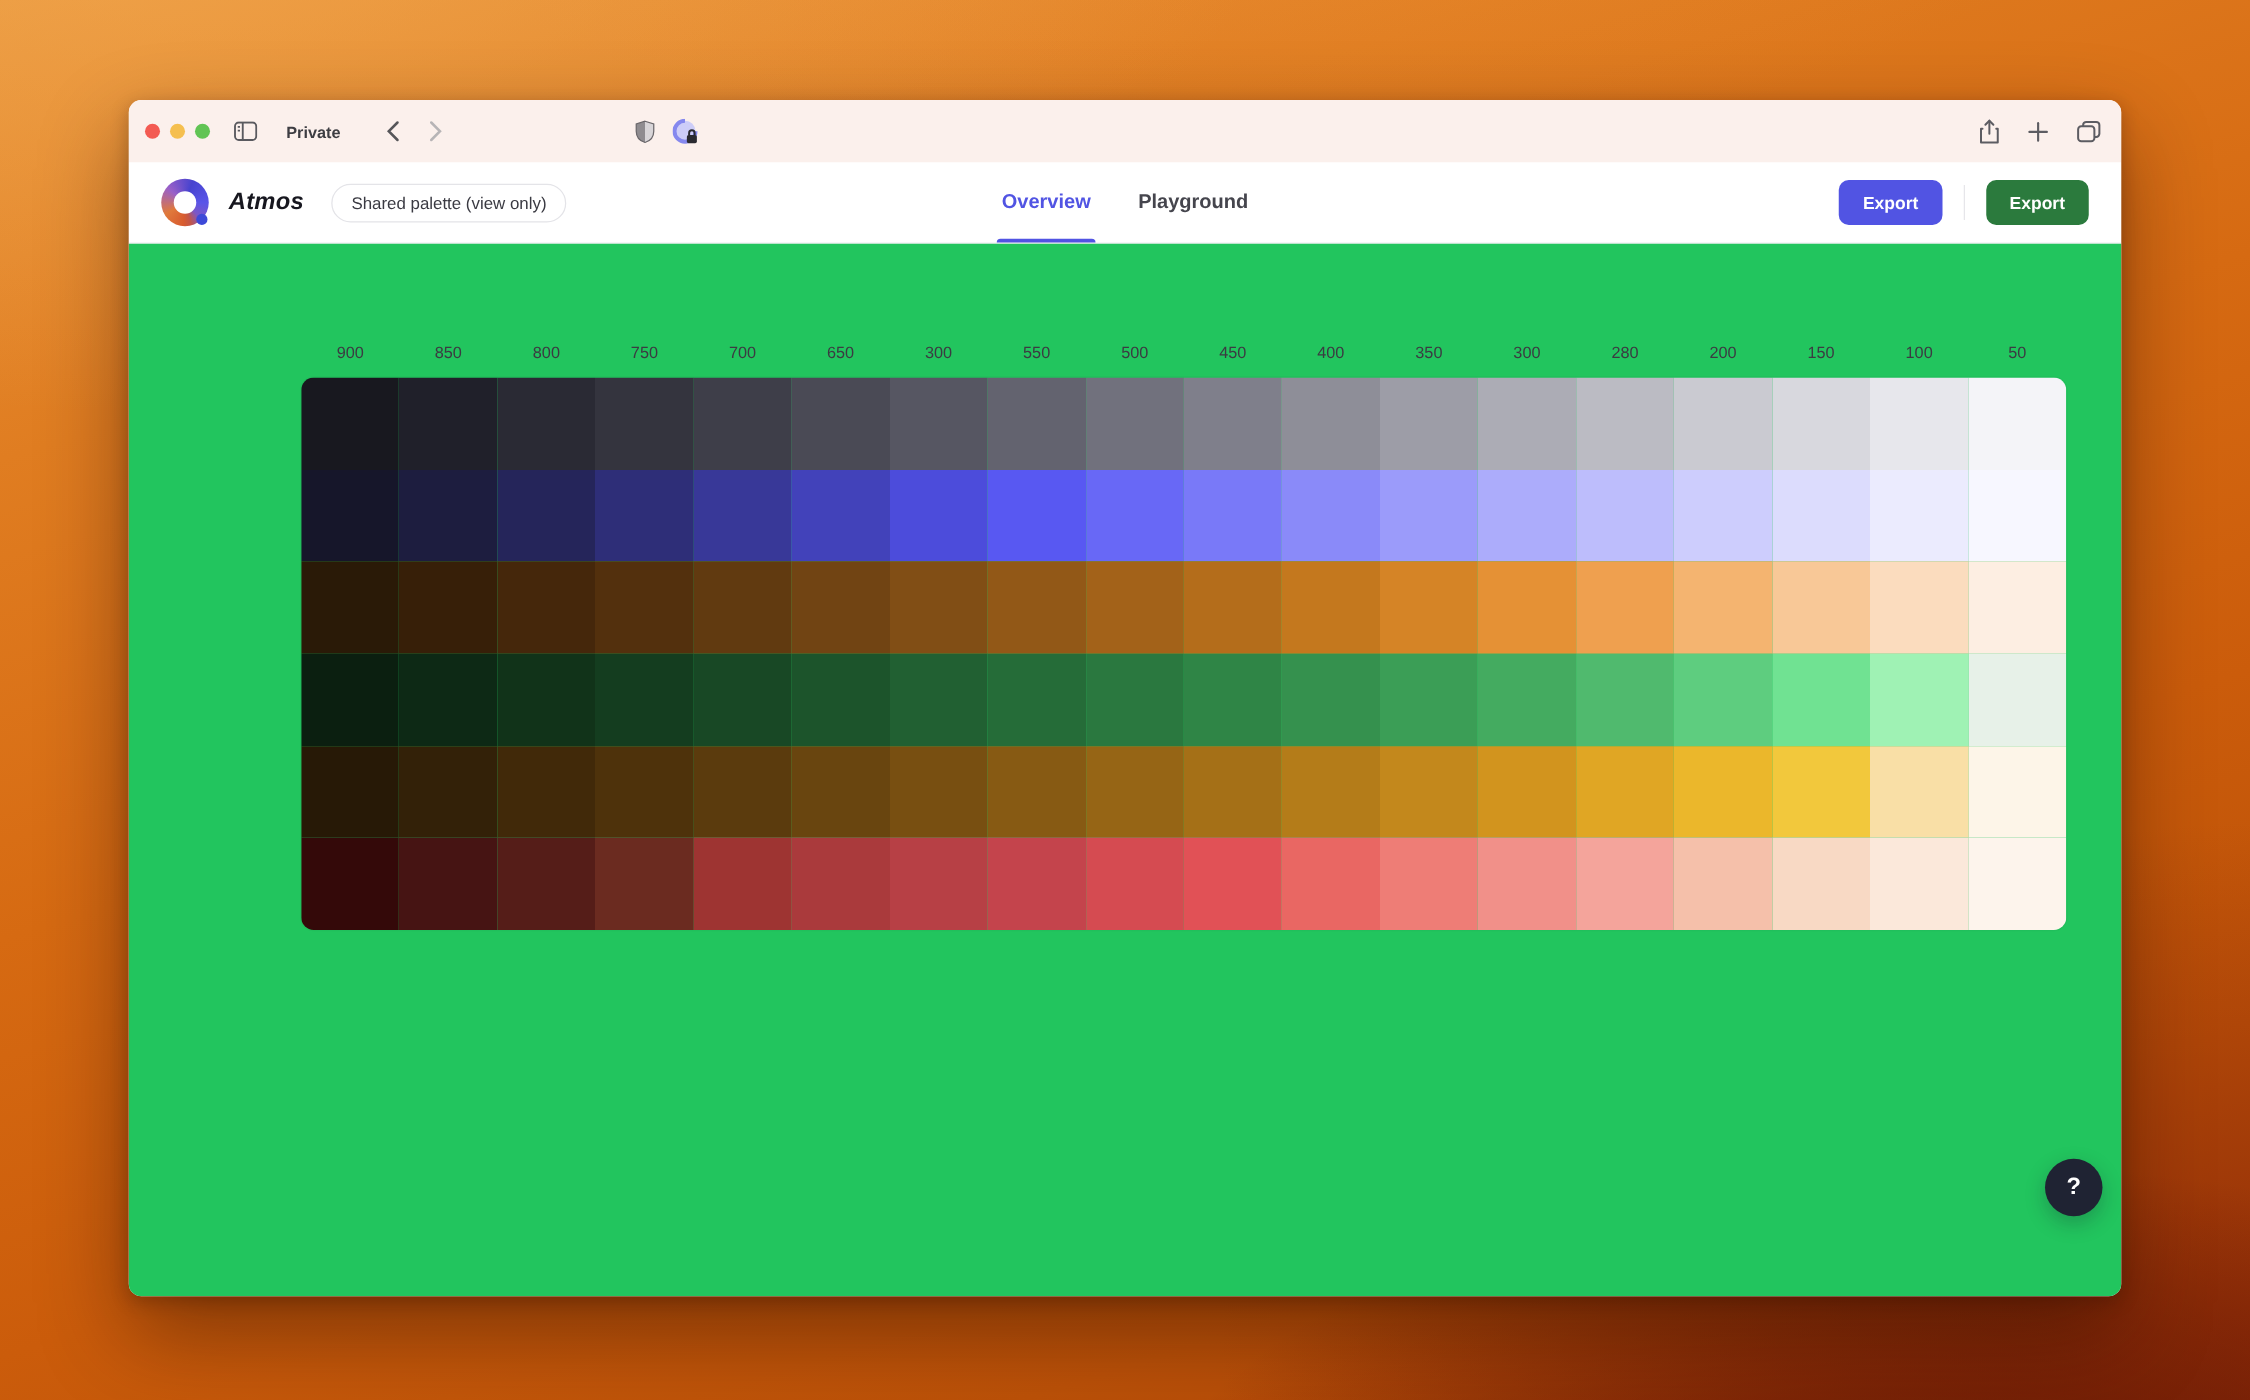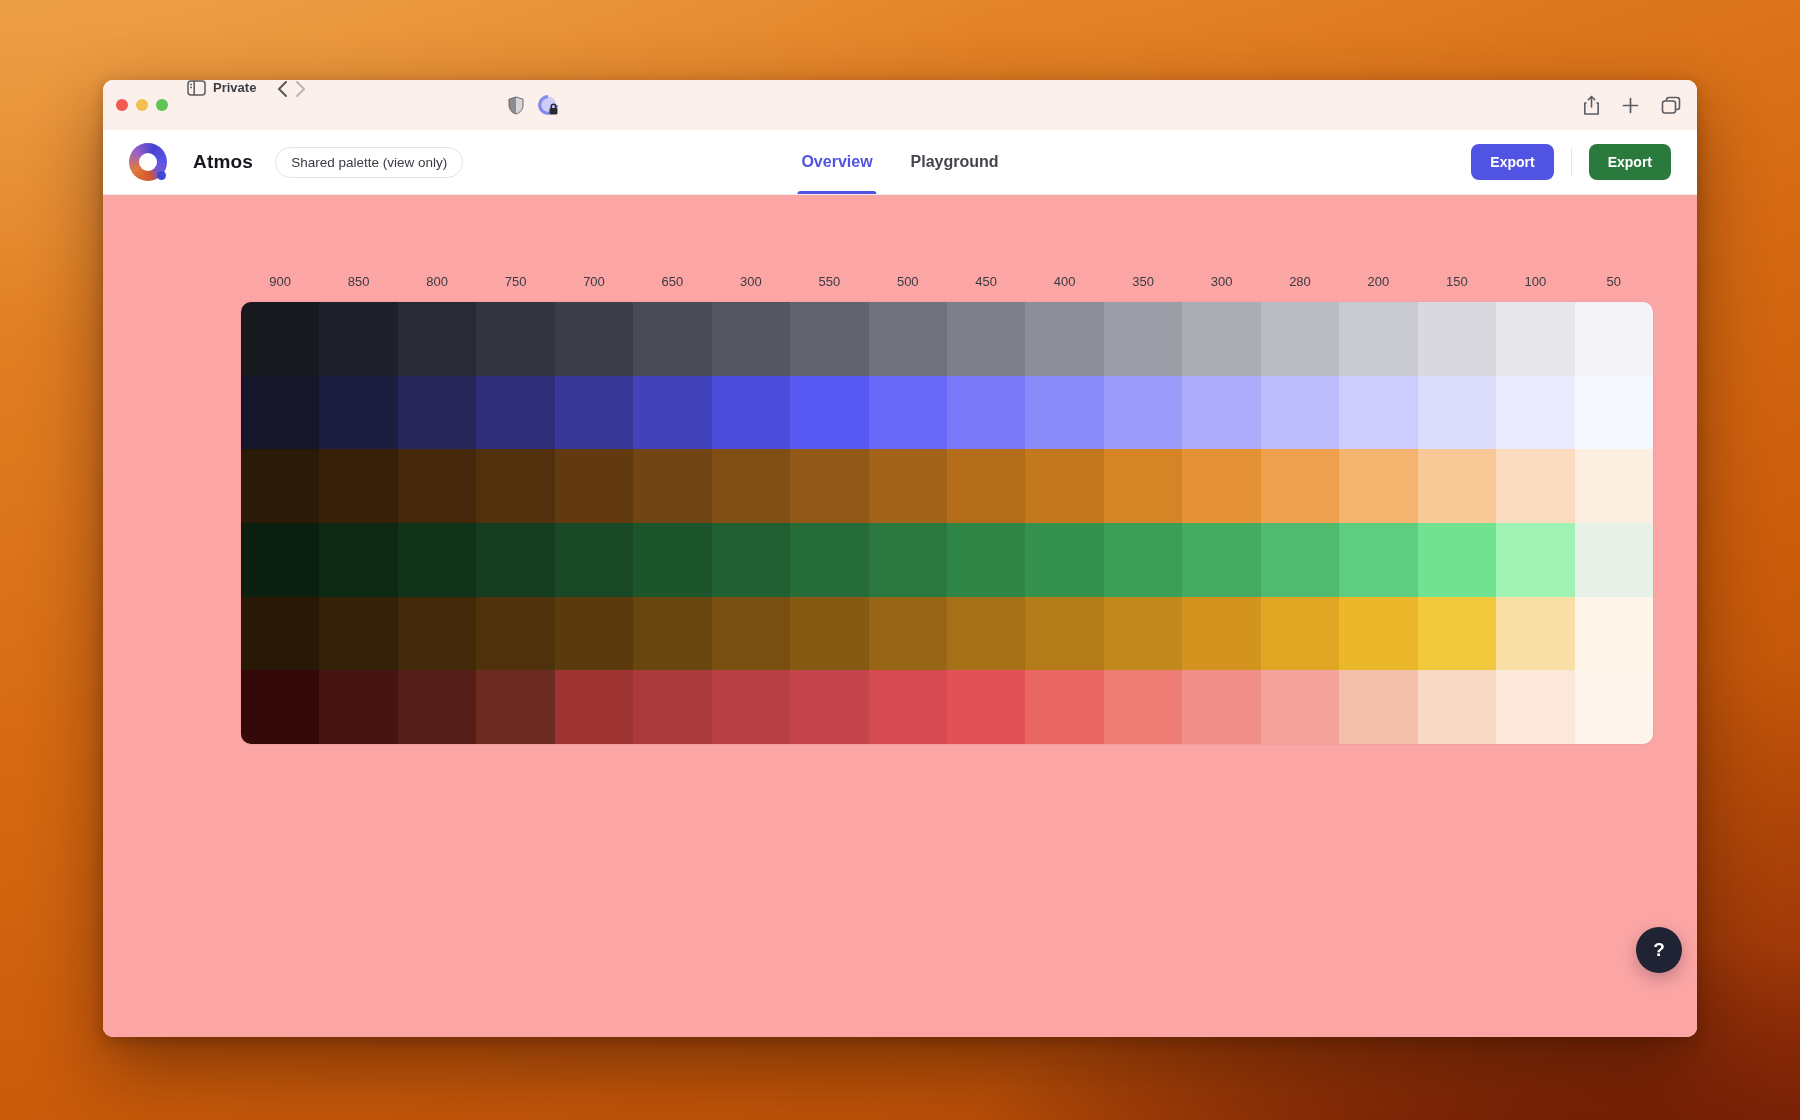--- a/index.html
+++ b/index.html
@@ -21,21 +21,21 @@
     position:absolute; left:103px; top:80px; width:1594px; height:957px;
     border-radius:10px; overflow:hidden; background:#ffffff;
     box-shadow:0 30px 70px rgba(40,10,0,.45), 0 4px 14px rgba(40,10,0,.25);
     display:flex; flex-direction:column;
   }
 
   
   .titlebar{ position:relative; height:50px; flex:none; background:#fbf0ec; }
   .traffic{ position:absolute; left:13px; top:19px; display:flex; gap:8px; }
   .traffic span{ width:12px; height:12px; border-radius:50%; display:block; }
-  .nav-group{ position:absolute; left:84px; top:0; height:50px; display:flex; align-items:flex-start; gap:7px; color:#4c4c52; }
+  .nav-group{ position:absolute; left:84px; top:0; height:50px; display:flex; align-items:center; gap:23px; color:#4c4c52; }
   .private-lbl{ font-size:13px; font-weight:600; color:#3d3d42; }
   .chev{ display:flex; align-items:center; }
   .chev.back{ margin-left:14px; color:#565659; }
   .chev.fwd{ color:#b7b4b6; }
   .sec-icons{ position:absolute; left:405px; top:0; height:50px; display:flex; align-items:center; gap:14px; }
   .urlbar{
     position:absolute; left:50%; top:10px; transform:translateX(-50%);
     width:655px; height:30px; border-radius:8px; background:#8d898d;
     display:flex; align-items:center; justify-content:center; gap:6px;
     color:#f6f4f5; font-size:12.5px;
@@ -45,21 +45,21 @@
 
   
   .app-header{
     position:relative; height:65px; flex:none; background:#ffffff;
     border-bottom:1px solid #ececf0; display:flex; align-items:center; padding:0 26px;
   }
   .logo{ position:relative; width:38px; height:38px; border-radius:50%; flex:none;
     background:conic-gradient(from 185deg,#d85c2f,#e07a3c 55deg,#9a60c8 125deg,#4743cf 195deg,#5a55e8 265deg,#7b57c8 310deg,#c25648 340deg,#d85c2f 360deg); }
   .logo::before{ content:""; position:absolute; inset:10px; border-radius:50%; background:#ffffff; }
   .logo::after{ content:""; position:absolute; right:1px; bottom:1px; width:9px; height:9px; border-radius:50%; background:#3d49d8; }
-  .app-title{ font-size:19px; font-weight:700; color:#17171f; margin-left:26px; letter-spacing:.2px; }
+  .app-title{ font-size:19px; font-weight:700; color:#17171f; margin-left:16px; letter-spacing:.2px;font-style:italic; }
   .badge{ margin-left:22px; padding:7px 15px; border:1px solid #e4e4e8; border-radius:999px;
     font-size:13.5px; color:#3a3a42; background:#ffffff; }
   .tabs{ position:absolute; left:50%; top:0; transform:translateX(-50%); height:100%;
     display:flex; gap:38px; align-items:stretch; }
   .tab{ position:relative; display:flex; align-items:center; font-size:16px; font-weight:600; color:#45454d; cursor:default; }
   .tab.active{ color:var(--accent,#5154e3); }
   .tab.active::after{ content:""; position:absolute; left:-4px; right:-4px; bottom:0; height:3px;
     border-radius:3px 3px 0 0; background:var(--accent,#5154e3); }
   .header-right{ margin-left:auto; display:flex; align-items:center; gap:17px; }
   .btn{ border:none; border-radius:8px; padding:10px 19px; font-size:14px; font-weight:700;
@@ -67,21 +67,21 @@
   .hdr-divider{ width:1px; height:28px; background:#e6e6ea; }
 
   
   .subbar{ height:48px; flex:none; background:#f7f7f9; border-bottom:1px solid #ebebee;
     display:flex; align-items:center; padding:0 26px; gap:16px; }
   .pill-btn{ display:flex; align-items:center; gap:8px; background:#ffffff; border:1px solid #dddde2;
     border-radius:9px; padding:7px 14px; font-size:13.5px; font-weight:700; color:#26262e;
     font-family:inherit; box-shadow:0 1px 1px rgba(20,20,40,.04); cursor:pointer; }
 
   
-  .content{ position:relative; flex:1; background:#fca5a5; }
+  .content{ position:relative; flex:1; background:#22c55e; }
   .col-headers{ position:absolute; left:138px; top:73px; width:1412px; height:26px;
     display:grid; grid-template-columns:repeat(18,1fr); }
   .col-headers div{ display:flex; align-items:center; justify-content:center;
     font-size:13px; font-weight:500; color:#3b3b42; }
   .row-labels{ position:absolute; left:42px; top:107px; width:94px; height:442px;
     display:flex; flex-direction:column; }
   .row-labels div{ flex:1; display:flex; align-items:center; font-size:13.5px; color:#26262c; }
   .swatch-grid{ position:absolute; left:138px; top:107px; width:1412px; height:442px;
     display:grid; grid-template-columns:repeat(18,1fr); grid-template-rows:repeat(6,1fr);
     border-radius:10px; overflow:hidden; box-shadow:0 0 0 1px rgba(20,20,40,.03); }

